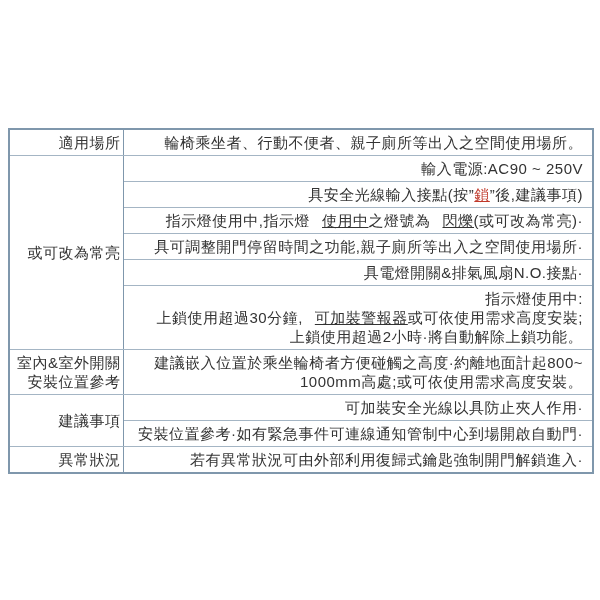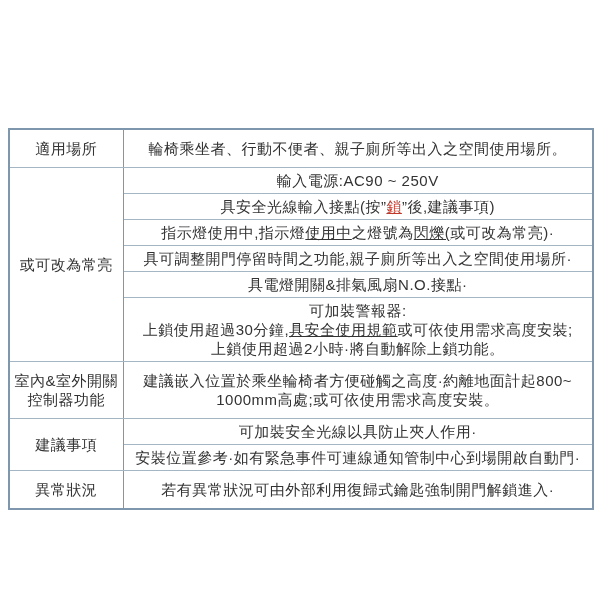--- a/index.html
+++ b/index.html
@@ -39,29 +39,29 @@
   }
   .spec-table th,
   .spec-table td {
     border: 1px solid var(--border-inner);
     font-weight: normal;
     line-height: 19px;
     vertical-align: middle;
   }
   .spec-table th {
     width: 114px;
-    text-align: center;
-    padding: 9px 2px;
+    text-align: right;
+    padding: 3px 2px;
     border-right: 1px solid var(--border-divider);
   }
   .spec-table td {
-    text-align: center;
+    text-align: right;
     padding: 3px 9px;
   }
-  .u { text-decoration: underline; }
+  .u { text-decoration: underline; margin-left: 12px; }
   .r { color: var(--red); text-decoration: underline; }
 </style>
 </head>
 <body>
 
 <div class="page">
   <table class="spec-table">
     <tbody>
         <tr>
           <th rowspan="1"><span>適用場所</span></th>
@@ -77,24 +77,24 @@
         <tr>
           <td><span>指示燈使用中,指示燈</span><span class="u">使用中</span><span>之燈號為</span><span class="u">閃爍(</span><span>或可改為常亮)·</span></td>
         </tr>
         <tr>
           <td><span>具可調整開門停留時間之功能,親子廁所等出入之空間使用場所·</span></td>
         </tr>
         <tr>
           <td><span>具電燈開關&amp;排氣風扇N.O.接點·</span></td>
         </tr>
         <tr>
-          <td><span>可加裝警報器:</span><br><span>上鎖使用超過30分鐘,</span><span class="u">具安全使用規範</span><span>或可依使用需求高度安裝;</span><br><span>上鎖使用超過2小時·將自動解除上鎖功能。</span></td>
+          <td><span>指示燈使用中:</span><br><span>上鎖使用超過30分鐘,</span><span class="u">可加裝警報器</span><span>或可依使用需求高度安裝;</span><br><span>上鎖使用超過2小時·將自動解除上鎖功能。</span></td>
         </tr>
         <tr>
-          <th rowspan="1"><span>室內&amp;室外開關</span><br><span>控制器功能</span></th>
+          <th rowspan="1"><span>室內&amp;室外開關</span><br><span>安裝位置參考</span></th>
           <td><span>建議嵌入位置於乘坐輪椅者方便碰觸之高度·約離地面計起800~</span><br><span>1000mm高處;或可依使用需求高度安裝。</span></td>
         </tr>
         <tr>
           <th rowspan="2"><span>建議事項</span></th>
           <td><span>可加裝安全光線以具防止夾人作用·</span></td>
         </tr>
         <tr>
           <td><span>安裝位置參考·如有緊急事件可連線通知管制中心到場開啟自動門·</span></td>
         </tr>
         <tr>

